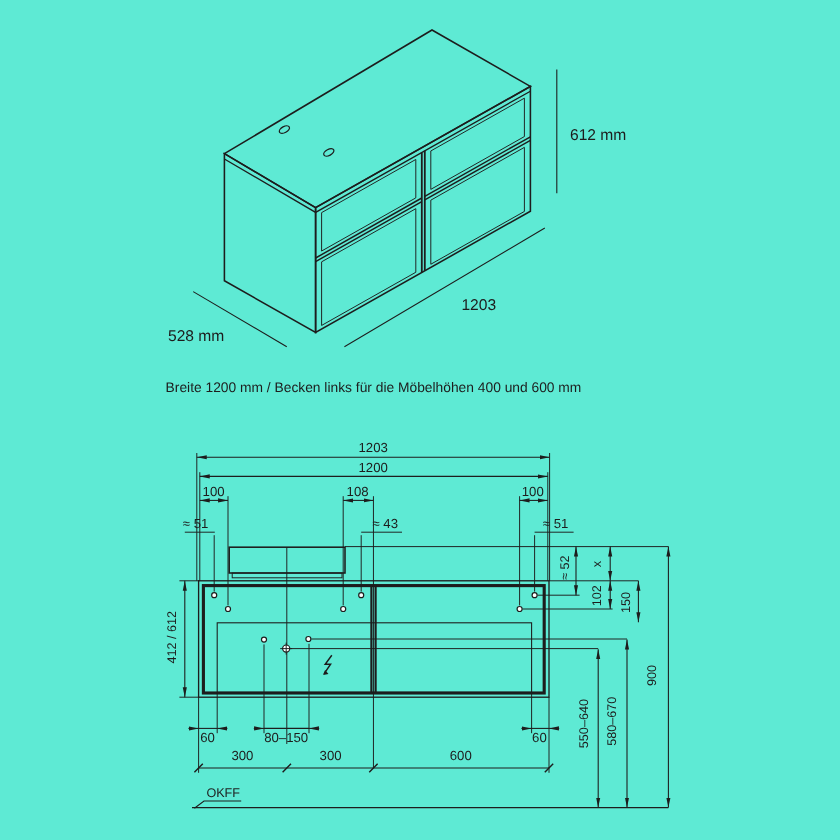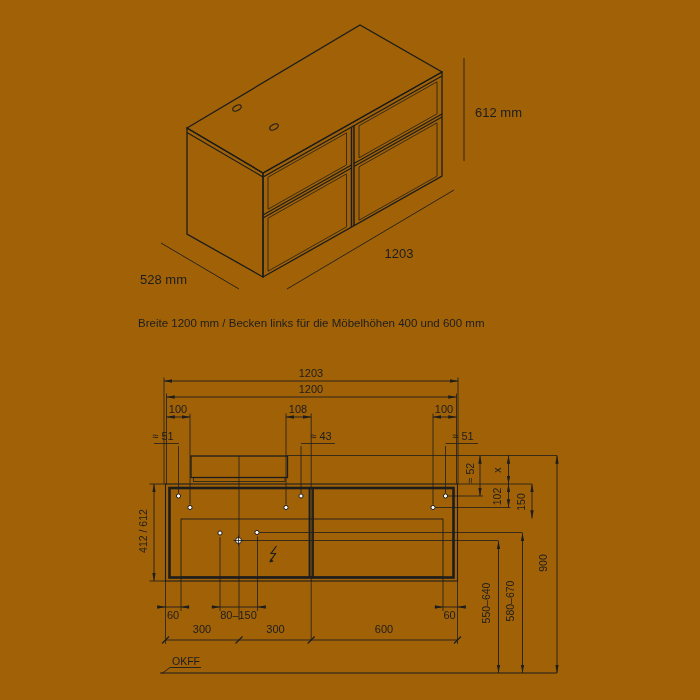--- a/index.html
+++ b/index.html
@@ -1,16 +1,16 @@
 <!DOCTYPE html>
 <html><head>
 <meta charset="utf-8">
 <style>
   html,body{margin:0;padding:0;background:#fff;}
-  #stage{position:relative;width:700px;height:700px;background:#a16207;overflow:hidden;}
+  #stage{position:relative;width:700px;height:700px;background:#5eead4;overflow:hidden;}
   svg{display:block;}
   svg line,svg path,svg rect,svg circle,svg ellipse,svg polyline,svg polygon{
     stroke:#1d1d1d;fill:none;stroke-linecap:butt;stroke-linejoin:miter;}
   .ol{stroke-width:1.3;}          
   .ol2{stroke-width:1.1;}
   .hv{stroke-width:2.6;}          
   .mid{stroke-width:1.8;}
   .dim{stroke-width:.9;}          
   .ext{stroke-width:.8;}          
   .inset{stroke-width:.8;}

